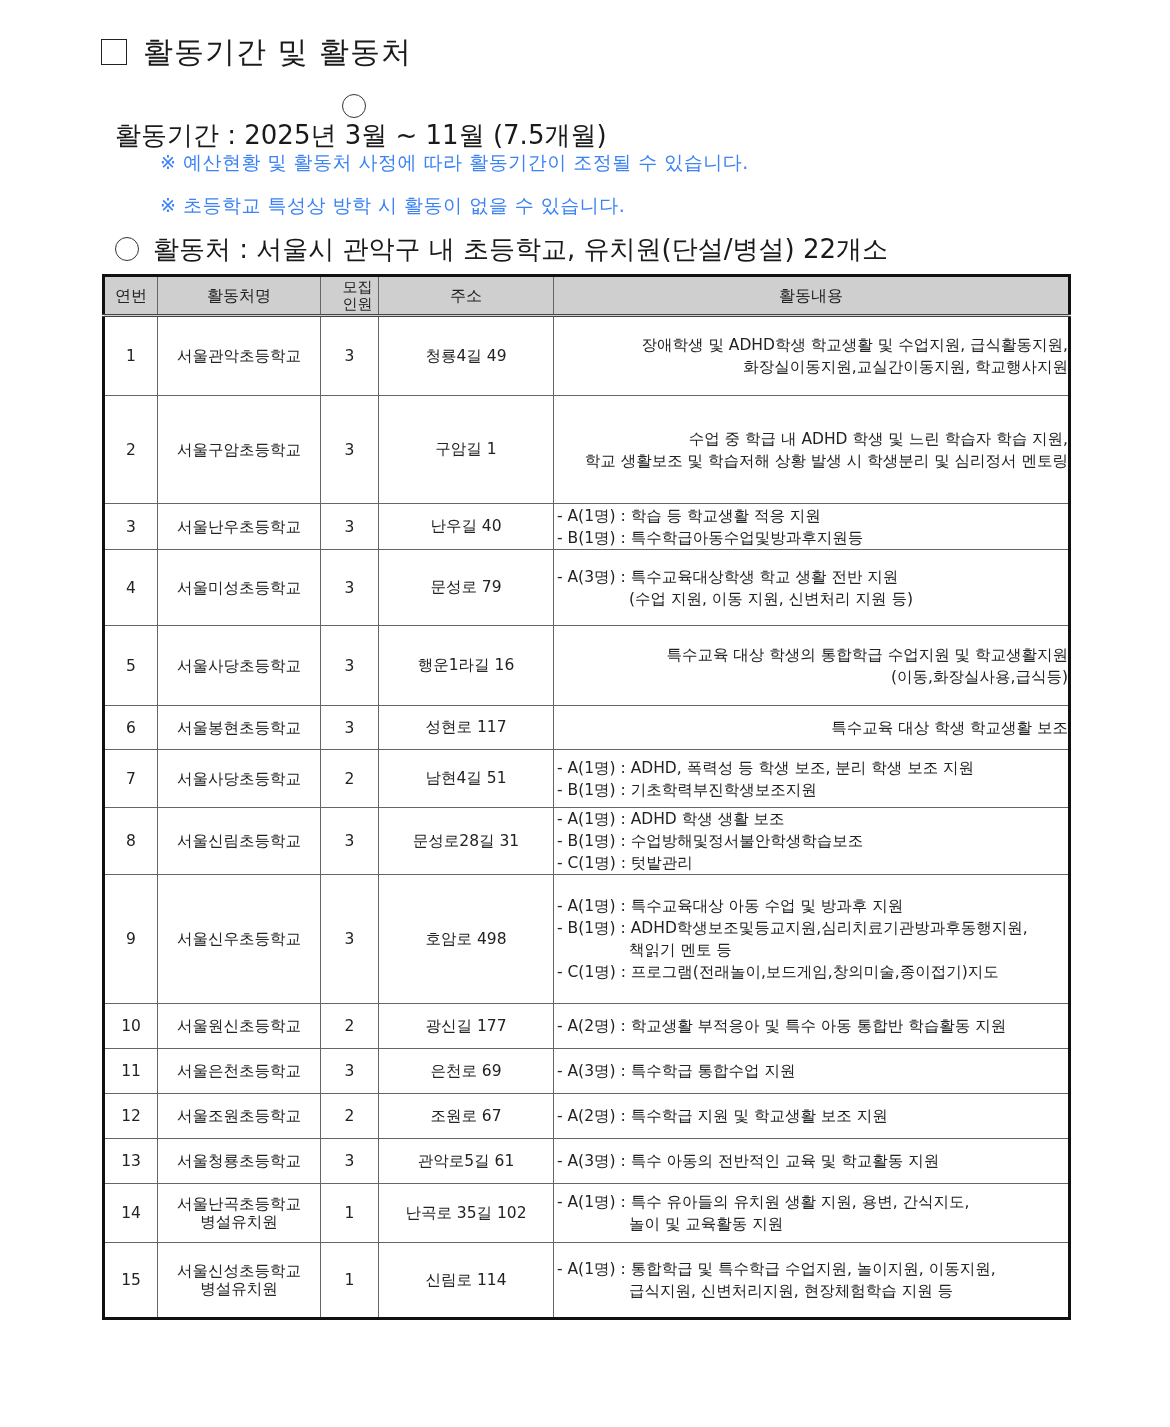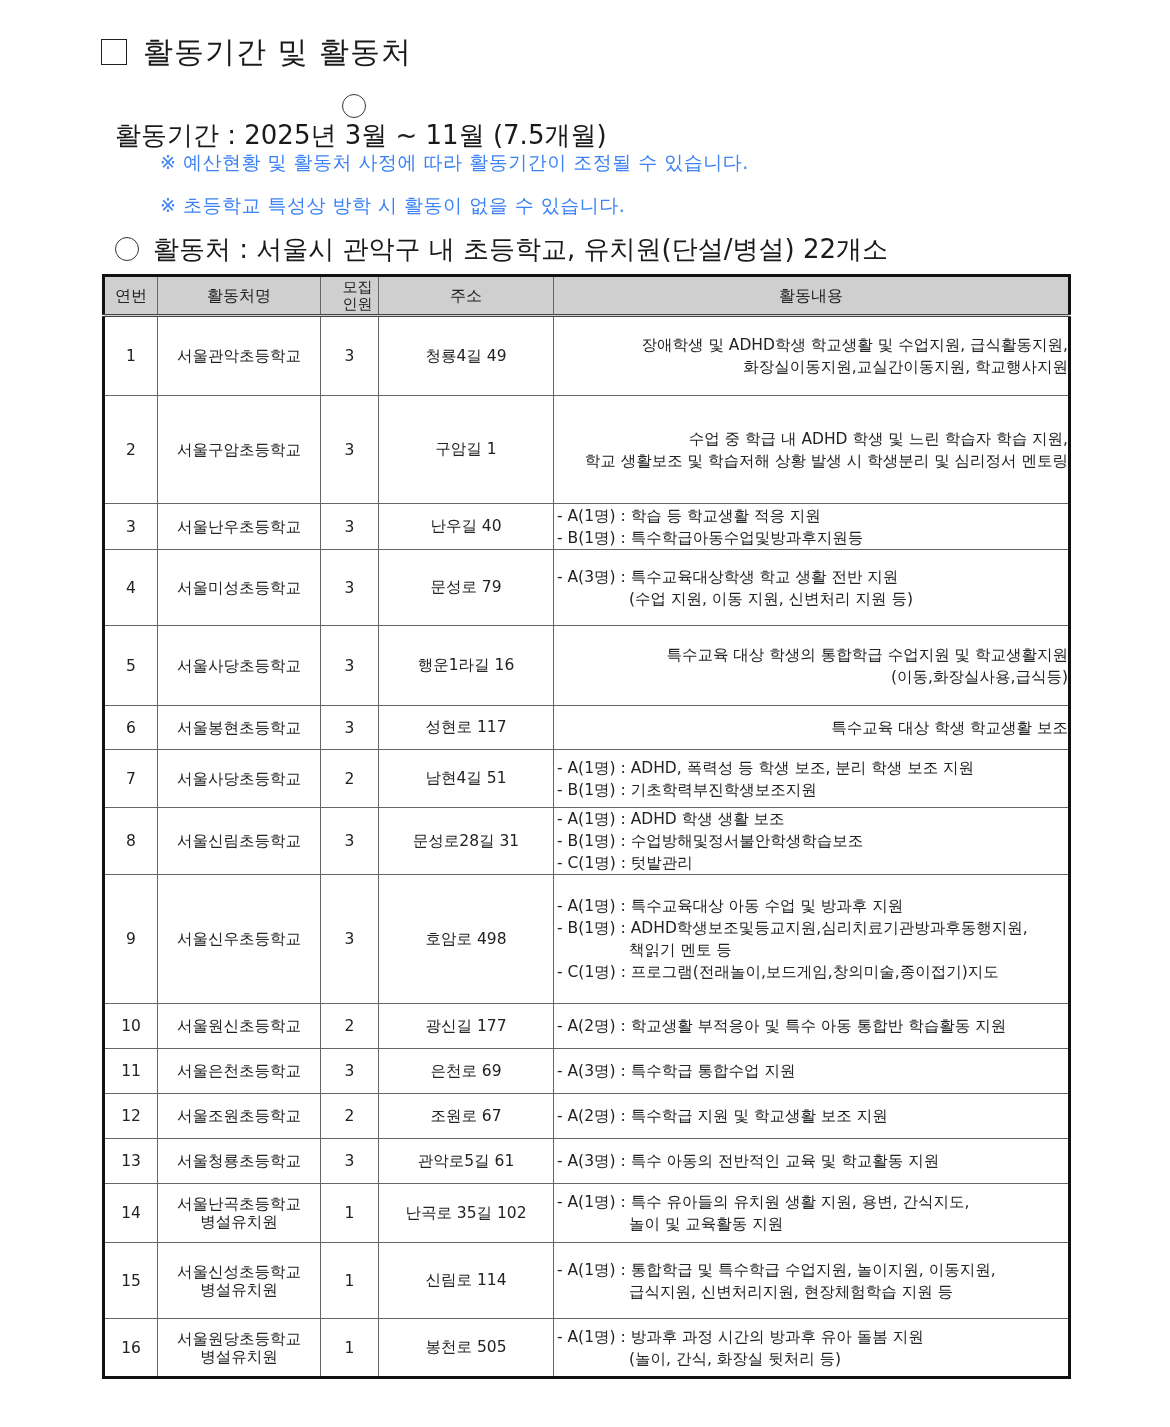--- a/index.html
+++ b/index.html
@@ -195,24 +195,14 @@
       <tr style="height: 76px;">
         <td class="c">15</td>
         <td class="c" style="line-height: 18px;"><span>서울신성초등학교</span><br><span>병설유치원</span></td>
         <td class="c">1</td>
         <td class="c">신림로 114</td>
         <td class="l">
           <div>- A(1명) : 통합학급 및 특수학급 수업지원, 놀이지원, 이동지원,</div>
           <div class="ind">급식지원, 신변처리지원, 현장체험학습 지원 등</div>
         </td>
       </tr>
-      <tr style="height: 59px;">
-        <td class="c">16</td>
-        <td class="c" style="line-height: 18px;"><span>서울원당초등학교</span><br><span>병설유치원</span></td>
-        <td class="c">1</td>
-        <td class="c">봉천로 505</td>
-        <td class="l">
-          <div>- A(1명) : 방과후 과정 시간의 방과후 유아 돌봄 지원</div>
-          <div class="ind">(놀이, 간식, 화장실 뒷처리 등)</div>
-        </td>
-      </tr>
     </tbody>
 </table>
 
 </body></html>

